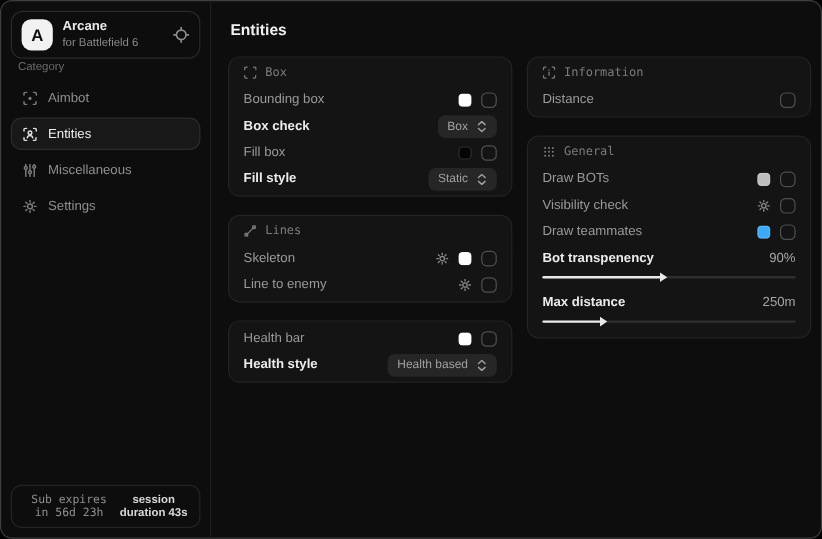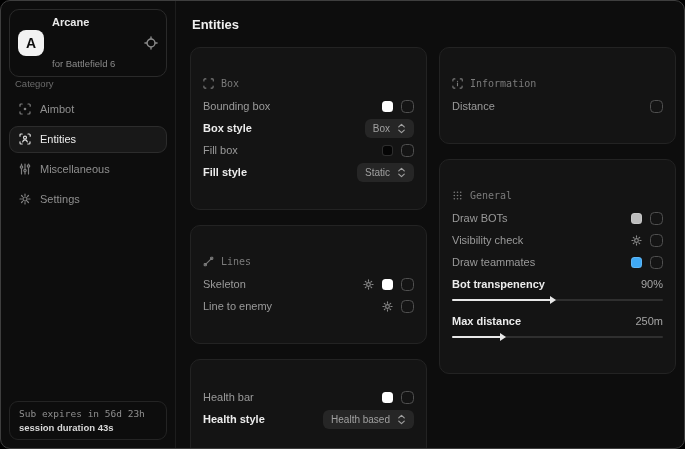--- a/index.html
+++ b/index.html
@@ -6,39 +6,39 @@
   html,body { width:685px; height:449px; background:#000; font-family:"Liberation Sans", sans-serif; }
   .window{
     position:absolute; inset:0; width:685px; height:449px;
     background:#0d0d0d; border:1px solid #3e3e3e; border-radius:10px;
     overflow:hidden; display:flex;
   }
   
   .sidebar{ width:175px; min-width:175px; border-right:1px solid #1d1d1d; padding:8px; display:flex; flex-direction:column; }
   .brand{ border:1px solid #2a2a2a; border-radius:10px; padding:6px 8px; display:flex; align-items:center; gap:8px; }
   .avatar{ width:26px; height:26px; border-radius:8px; background:#f2f2f2; color:#0d0d0d; font-weight:bold; font-size:14px; display:flex; align-items:center; justify-content:center; }
-  .brand-text{ display:flex; flex-direction:column; line-height:1.25;gap:28px; }
+  .brand-text{ display:flex; flex-direction:column; line-height:1.25; }
   .brand-title{ font-size:11px; font-weight:bold; color:#e9e9e9; }
   .brand-sub{ font-size:9.5px; color:#8a8a8a; }
   .brand-action{ margin-left:auto; color:#8b8b8b; display:flex; cursor:pointer; }
   .category{ font-size:9.5px; color:#6b6b6b; margin:1px 6px 7px 6px; }
   .nav{ display:flex; flex-direction:column; gap:3px;justify-content:center; }
   .nav-item{ height:27px; display:flex; align-items:center; gap:9px; padding:0 9px; border-radius:9px; border:1px solid transparent; color:#8f8f8f; font-size:11px; cursor:pointer; }
   .nav-item .nicon{ display:flex; color:#7e7e7e; }
   .nav-item.selected{ background:#181818; border-color:#2c2c2c; color:#ededed; }
   .nav-item.selected .nicon{ color:#dedede; }
-  .side-footer{ margin-top:auto; border:1px solid #242424; border-radius:9px; padding:6px 9px; display:flex; flex-direction:column; gap:3px; }
+  .side-footer{ margin-top:auto; border:1px solid #242424; border-radius:9px; padding:6px 9px; display:flex; flex-direction:row; gap:3px;text-align:center; }
   .expiry{ font-family:"DejaVu Sans Mono", monospace; font-size:9.5px; color:#8f8f8f; }
   .session{ font-size:9.5px; font-weight:bold; color:#d9d9d9; }
   
   .main{ flex:1; padding:14px; overflow:hidden; }
   .page-title{ font-size:13px; font-weight:bold; color:#f0f0f0; margin:2px 0 15px 2px; }
   .columns{ display:flex; gap:12px; align-items:flex-start; }
   .col{ width:237px; min-width:237px; display:flex; flex-direction:column; gap:15px; }
-  .card{ background:#141414; border:1px solid #232323; border-radius:10px; padding:26px 12px; width:100%; }
+  .card{ background:#141414; border:1px solid #232323; border-radius:10px; padding:3px 12px; width:100%; }
   .card-header{ display:flex; align-items:center; gap:7px; color:#7b7b7b; font-family:"DejaVu Sans Mono", monospace; font-size:10px; height:18px; margin-bottom:3px; }
   .row{ height:22px; display:flex; align-items:center; font-size:11px; color:#9a9a9a; }
   .row.emph{ color:#ececec; font-weight:bold; }
   .controls{ margin-left:auto; display:flex; align-items:center; gap:8px; }
   .checkbox{ width:13px; height:13px; border:1.5px solid #4f4f4f; border-radius:4.5px; background:transparent; cursor:pointer; }
   .swatch{ width:11px; height:11px; border-radius:3.5px; border:1px solid rgba(255,255,255,0.16); cursor:pointer; }
   .mini-gear{ color:#8a8a8a; display:flex; cursor:pointer; }
   .dropdown{ background:#262626; border-radius:6px; height:19px; padding:0 8px; display:flex; align-items:center; gap:7px; color:#a0a0a0; font-size:10px; font-weight:normal; cursor:pointer; }
   .value{ margin-left:auto; font-size:11px; font-weight:normal; color:#a5a5a5; }
   .slider{ position:relative; height:2px; background:#2f2f2f; border-radius:2px; margin:4px 0 9px 0; cursor:pointer; }
@@ -134,21 +134,21 @@
             <span>Box</span>
           </div>
           <div class="row">
             <span>Bounding box</span>
             <span class="controls">
               <span class="swatch" style="background: rgb(255, 255, 255);"></span>
               <span class="checkbox"></span>
             </span>
           </div>
           <div class="row emph">
-            <span>Box style</span>
+            <span>Box check</span>
             <span class="controls">
               <span class="dropdown">
                 <span>Box</span>
                 <span>
                   <svg width="9" height="11" viewBox="0 0 9 12" fill="none" stroke="currentColor" stroke-width="1.3" stroke-linecap="round" stroke-linejoin="round">
                       <path d="M1.5 4.2 4.5 1.5 7.5 4.2M1.5 7.8 4.5 10.5 7.5 7.8"></path>
                     </svg>
                 </span>
               </span>
             </span>

